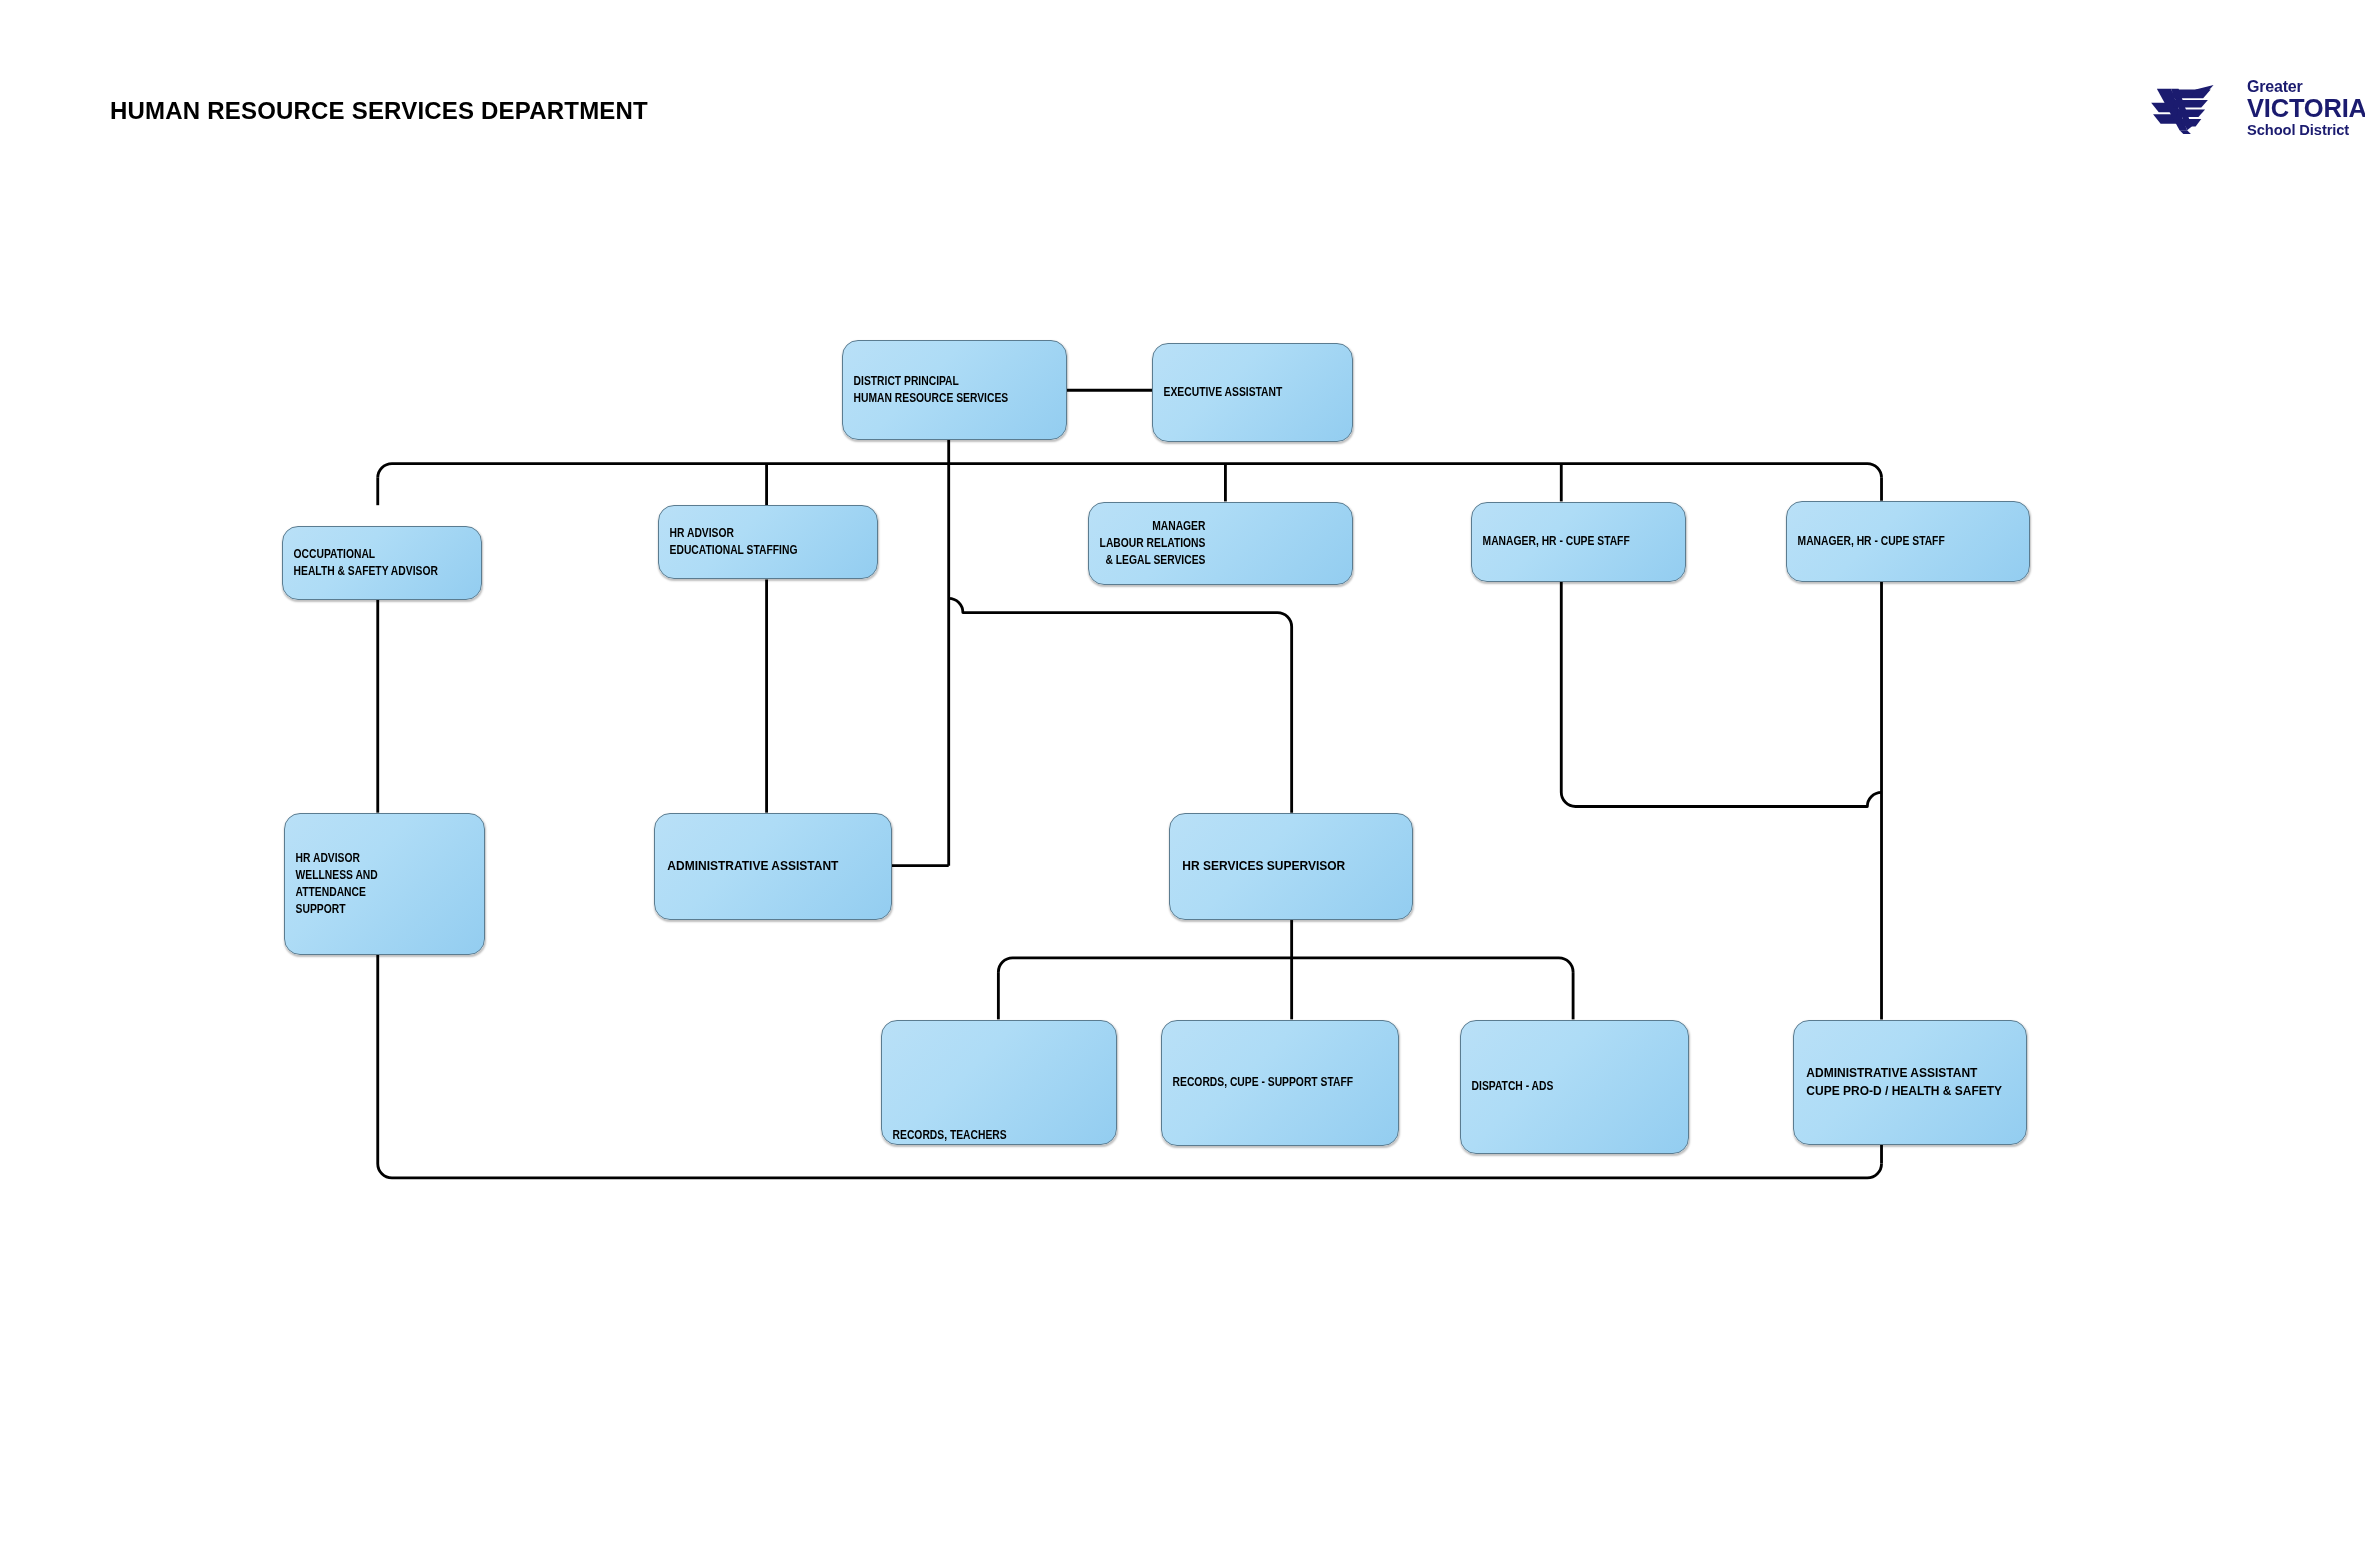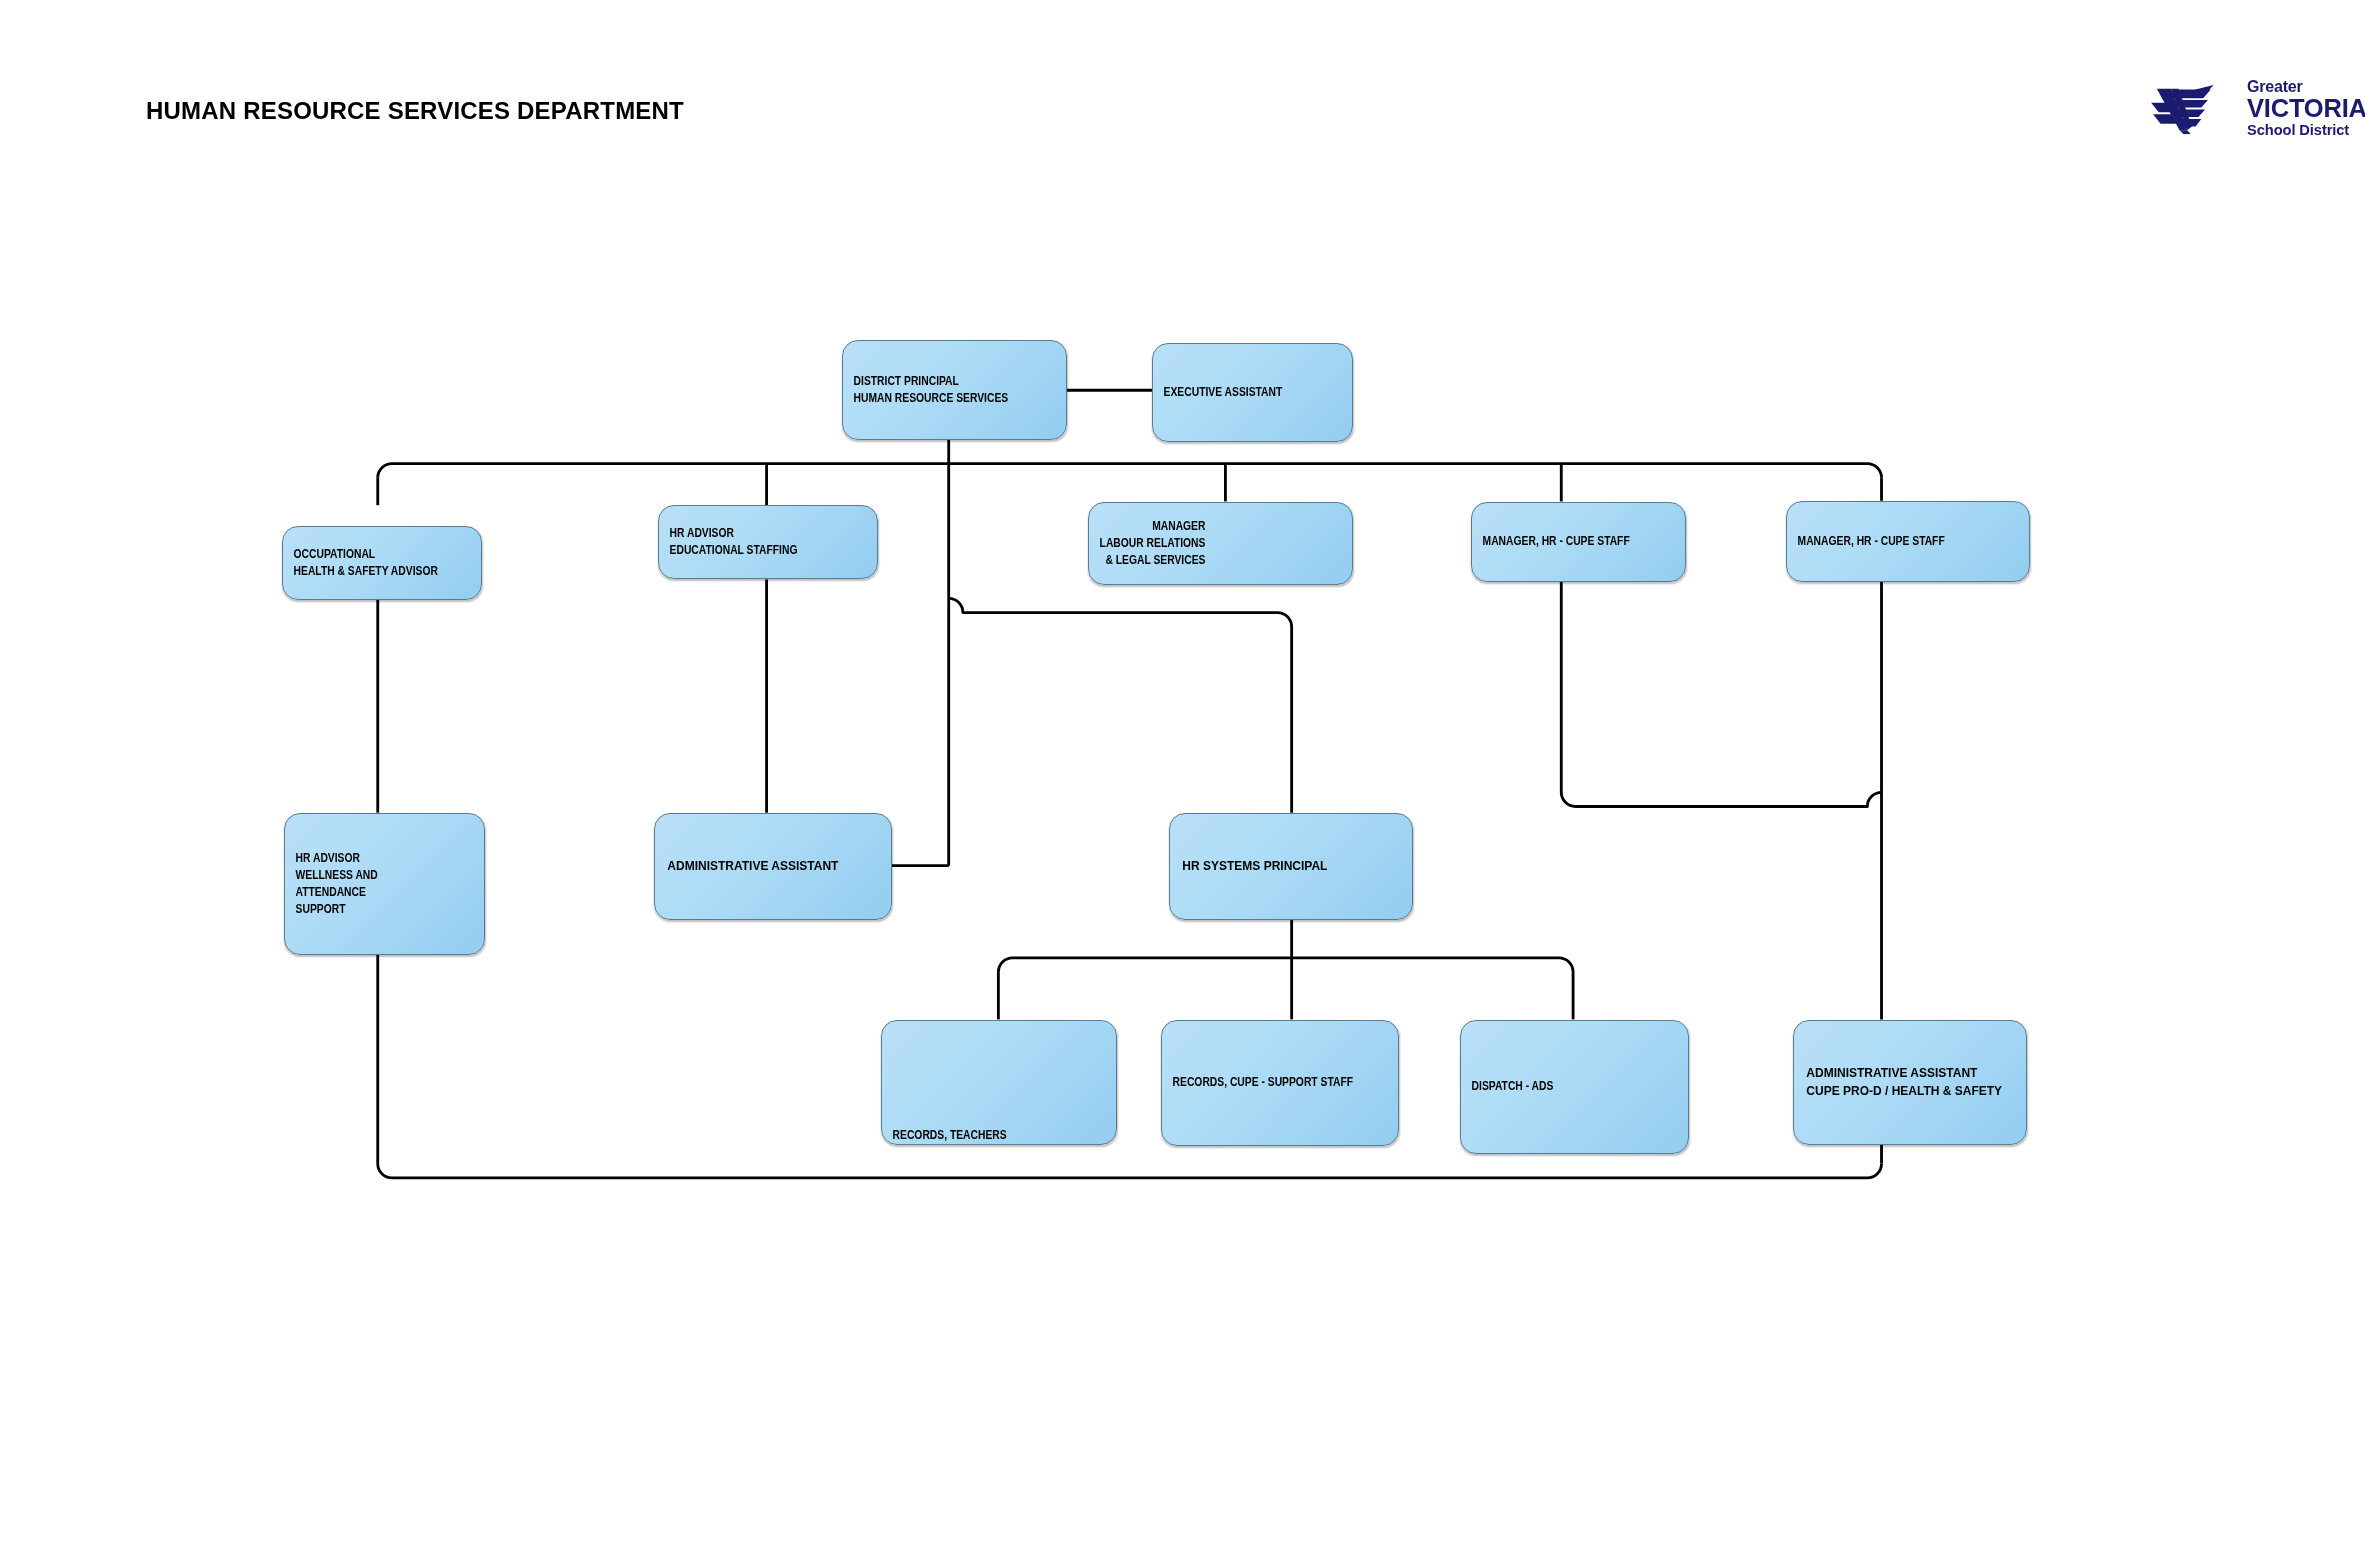--- a/index.html
+++ b/index.html
@@ -1,19 +1,19 @@
 <!DOCTYPE html>
 <html style="font-size:7.6px"><head>
 <meta charset="utf-8">
 <style>
   html,body{margin:0;padding:0;background:#ffffff;}
   body{width:2413px;height:1561px;position:relative;overflow:hidden;
        font-family:"Liberation Sans",sans-serif;}
   #page-title{position:absolute;left:110px;top:97px;font-size:24px;font-weight:bold;
-       color:#000;letter-spacing:0.2px;white-space:nowrap;margin-left:36px;}
+       color:#000;letter-spacing:0.2px;white-space:nowrap;}
   #logo{position:absolute;left:2150px;top:76px;width:222px;height:66px;}
   #logo .mark{position:absolute;left:0;top:6.6px;width:95px;height:52px;}
   #logo .wordmark{position:absolute;left:97px;top:2.8px;color:#1b1b6f;line-height:1;}
   #logo .w1{font-size:16px;font-weight:bold;letter-spacing:-0.2px;}
   #logo .w2{font-size:25.5px;font-weight:bold;letter-spacing:-0.2px;margin-top:0.9px;}
   #logo .w3{font-size:14.7px;font-weight:bold;letter-spacing:-0.1px;margin-top:1.4px;}
   #edges{position:absolute;left:0;top:0;width:2413px;height:1561px;}
   .node{position:absolute;box-sizing:border-box;border:0.9px solid #5b7c90;
         border-radius:16px;
         background:linear-gradient(135deg,#b9e0f7 0%,#aedcf6 38%,#93cdf0 100%);
@@ -123,21 +123,21 @@
   <span class="lbl">HR ADVISOR
 WELLNESS AND ATTENDANCE
 SUPPORT</span>
 </div>
 
 <div class="node" style="left:654px;top:813px;width:238px;height:107px;">
   <span class="lbl">ADMINISTRATIVE ASSISTANT</span>
 </div>
 
 <div class="node" style="left:1169px;top:813px;width:244px;height:107px;">
-  <span class="lbl">HR SYSTEMS PRINCIPAL</span>
+  <span class="lbl">HR SERVICES SUPERVISOR</span>
 </div>
 
 <div class="node cond" style="left:881px;top:1020px;width:236px;height:125px;align-items:flex-end;">
   <span class="lbl">RECORDS, TEACHERS</span>
 </div>
 
 <div class="node cond" style="left:1161px;top:1020px;width:238px;height:126px;">
   <span class="lbl">RECORDS, CUPE - SUPPORT STAFF</span>
 </div>
 

